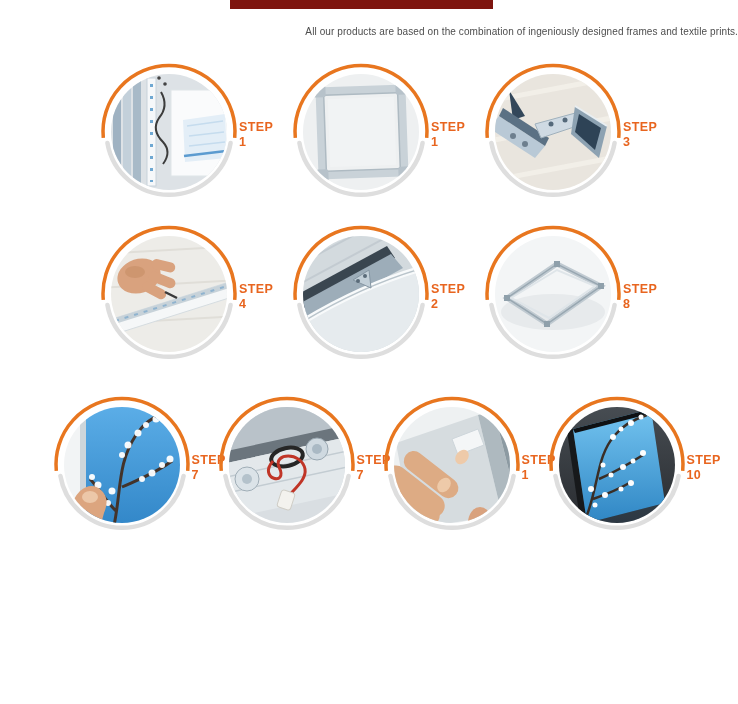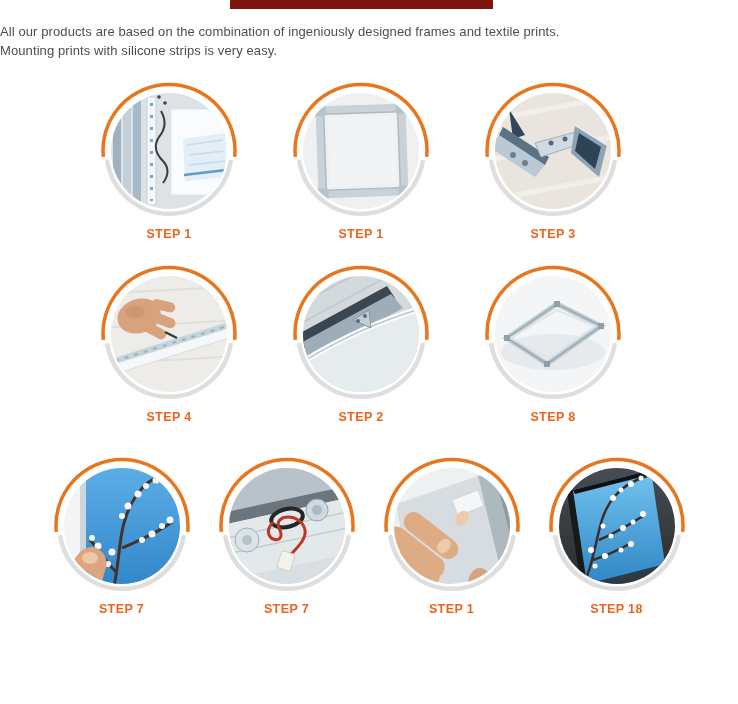--- a/index.html
+++ b/index.html
@@ -7,27 +7,27 @@
     --label:#e8651f;
     --ring:#dedede;
     --topbar:#7e150f;
     --text:#4d4d4d;
     --bg:#ffffff;
   }
   *{margin:0;padding:0;box-sizing:border-box;}
   html,body{width:738px;height:704px;background:var(--bg);overflow:hidden;
     font-family:"Liberation Sans", sans-serif;}
   .topbar{position:absolute;left:230px;top:0;width:263px;height:9px;background:var(--topbar);}
-  .intro{padding-top:22px;text-align:left;color:var(--text);
-    font-size:13px;line-height:19px;letter-spacing:.1px;}
+  .intro{padding-top:22px;text-align:right;color:var(--text);
+    font-size:10px;line-height:19px;letter-spacing:.1px;}
   .row{display:flex;justify-content:center;}
   .row.r1{gap:52px;margin-top:21px;transform:translateX(-8px);}
   .row.r2{gap:52px;margin-top:22px;transform:translateX(-8px);}
   .row.r3{gap:25px;margin-top:31px;}
-  .cell{display:flex;flex-direction:column;align-items:center;width:140px;}
+  .cell{display:flex;align-items:center;width:140px;}
   .badge{width:140px;height:140px;display:block;}
   .step-label{margin-top:6px;font-size:12.5px;font-weight:bold;letter-spacing:.4px;
     color:var(--label);line-height:15px;}
   .arc-gray{fill:none;stroke:var(--ring);stroke-width:4.5;stroke-linecap:round;}
   .arc-orange{fill:none;stroke:var(--accent);stroke-width:3.5;}
   svg{overflow:visible;}
 </style>
 </head>
 <body>
 
@@ -52,21 +52,20 @@
       <stop offset="0" stop-color="#4a5056"></stop>
         <stop offset="1" stop-color="#26292d"></stop>
     </linearGradient>
   </defs>
 </svg>
 
 <div class="topbar"></div>
 
 <div class="intro">
   <div>All our products are based on the combination of ingeniously designed frames and textile prints.</div>
-  <div>Mounting prints with silicone strips is very easy.</div>
 </div>
 
 <div class="row r1">
 
   <div class="cell">
     <svg class="badge" viewBox="0 0 140 140">
       <g clip-path="url(#photoClip)">
         <rect x="0" y="0" width="140" height="140" fill="#dde2e6"></rect>
         <rect x="14" y="14" width="8" height="112" fill="#9fb2c2"></rect>
         <rect x="24" y="14" width="8" height="112" fill="#c3d0da"></rect>
@@ -306,16 +305,16 @@
           <circle cx="74" cy="94" r="2.5"></circle>
             <circle cx="58" cy="100" r="3"></circle>
             <circle cx="48" cy="110" r="2.5"></circle>
           <circle cx="56" cy="70" r="2.5"></circle>
             <circle cx="44" cy="94" r="3"></circle>
         </g>
         <polygon points="40,128 118,108 122,124 46,140" fill="#3f6f94" opacity=".18"></polygon>
       </g>
       <use href="#ring" xlink:href="#ring"></use>
     </svg>
-    <div class="step-label">STEP 18</div>
+    <div class="step-label">STEP 10</div>
   </div>
 
 </div>
 
 </body></html>

